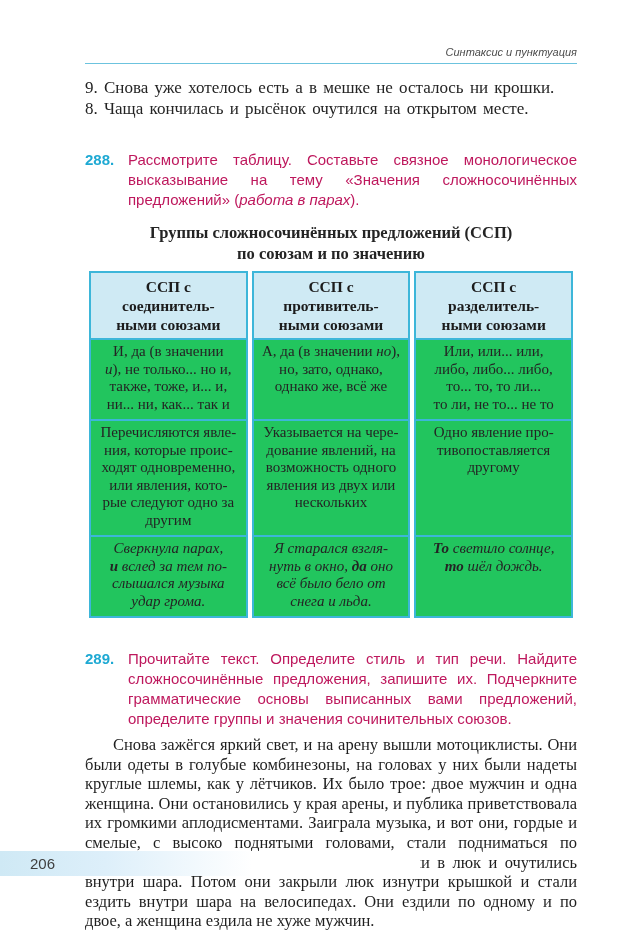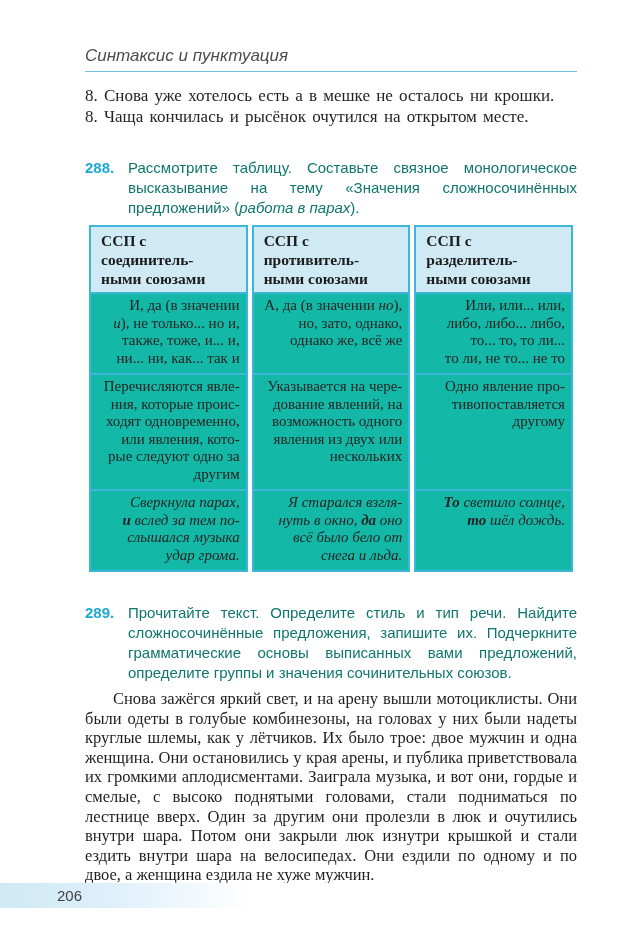--- a/index.html
+++ b/index.html
@@ -3,79 +3,83 @@
 <meta charset="utf-8">
 <style>
   html,body{margin:0;padding:0;}
   body{
     width:638px;height:936px;overflow:hidden;background:#ffffff;
     font-family:"Liberation Serif",serif;color:#242424;position:relative;
   }
   .content{position:absolute;left:85px;top:46px;width:492px;}
   
   .runhead{
-    font-family:"Liberation Sans",sans-serif;font-style:italic;
-    font-size:17px;color:#4c4c4c;padding-bottom:5px;
+    text-align:right;font-family:"Liberation Sans",sans-serif;font-style:italic;
+    font-size:11px;color:#4c4c4c;padding-bottom:5px;
     border-bottom:1.5px solid #6cc3de;
   }
   
   .intro{margin-top:13px;font-size:17px;line-height:21px;text-align:justify;word-spacing:2px;}
   .intro p{margin:0;}
   .attribution{margin-top:2px;text-align:right;font-style:italic;font-size:16.5px;line-height:21px;}
   
   .exercise{display:flex;margin-top:31px;font-family:"Liberation Sans",sans-serif;}
   .ex-num{flex:0 0 43px;font-weight:bold;font-size:15px;color:#1ea9d3;line-height:20px;}
-  .ex-text{flex:1;font-size:15px;line-height:20px;color:#0f766e;text-align:justify;}
+  .ex-text{flex:1;font-size:15px;line-height:20px;color:#be185d;text-align:justify;}
   
   .tbl-title{margin-top:12px;text-align:center;font-weight:bold;font-size:16.5px;line-height:21px;}
   
   table.ssp{border-collapse:separate;border-spacing:4px 0;width:100%;margin-top:7px;table-layout:fixed;}
   table.ssp th,table.ssp td{
     border:2px solid #3db6d9;vertical-align:top;white-space:pre-line;
   }
   table.ssp th{
     background:#cfeaf4;font-size:15.5px;line-height:19px;font-weight:bold;
-    text-align:left;padding:4px 10px;color:#1c1c1c;
+    text-align:center;padding:4px 18px;color:#1c1c1c;
   }
   table.ssp td{
-    background:#14b8a6;font-size:15px;line-height:17.5px;text-align:right;
+    background:#22c55e;font-size:15px;line-height:17.5px;text-align:center;
     padding:3px 6px 6px 6px;border-top:0;
   }
   
   .story{
     margin-top:6px;font-size:16.5px;line-height:19.6px;text-align:justify;
     text-indent:28px;color:#1f1f1f;
   }
   
   .pagebar{
-    position:absolute;left:0;bottom:28px;height:25px;width:420px;
+    position:absolute;left:0;bottom:60px;height:25px;width:420px;
     background:linear-gradient(to right,#cfe9f5 0%,#ddeffa 25%,#ffffff 60%);
     font-family:"Liberation Sans",sans-serif;font-size:15px;color:#3f3f3f;
-    line-height:25px;padding-left:57px;box-sizing:border-box;
+    line-height:25px;padding-left:30px;box-sizing:border-box;
   }
   .i{font-style:italic;}
   .b{font-weight:bold;}
 </style>
 </head>
 <body>
 
 <div class="content">
 
   <div class="runhead">Синтаксис и пунктуация</div>
 
   <div class="intro">
-    <p>8. Снова уже хотелось есть а в мешке не осталось ни крошки.</p>
+    <p>9. Снова уже хотелось есть а в мешке не осталось ни крошки.</p>
     <p>8. Чаща кончилась и рысёнок очутился на открытом месте.</p>
   </div>
 
   <div class="exercise">
     <div class="ex-num">288.</div>
     <div class="ex-text"><span>Рассмотрите таблицу. Составьте связное монологическое высказывание на тему «Значения сложносочинённых предложений» (</span><span class="i">работа в парах</span><span>).</span></div>
   </div>
 
+  <div class="tbl-title">
+    <div>Группы сложносочинённых предложений (ССП)</div>
+    <div>по союзам и по значению</div>
+  </div>
 
   <table class="ssp">
     <thead>
       <tr>
         <th>ССП с соединитель-
 ными союзами</th>
         <th>ССП с противитель-
 ными союзами</th>
         <th>ССП с разделитель-
 ными союзами</th>

